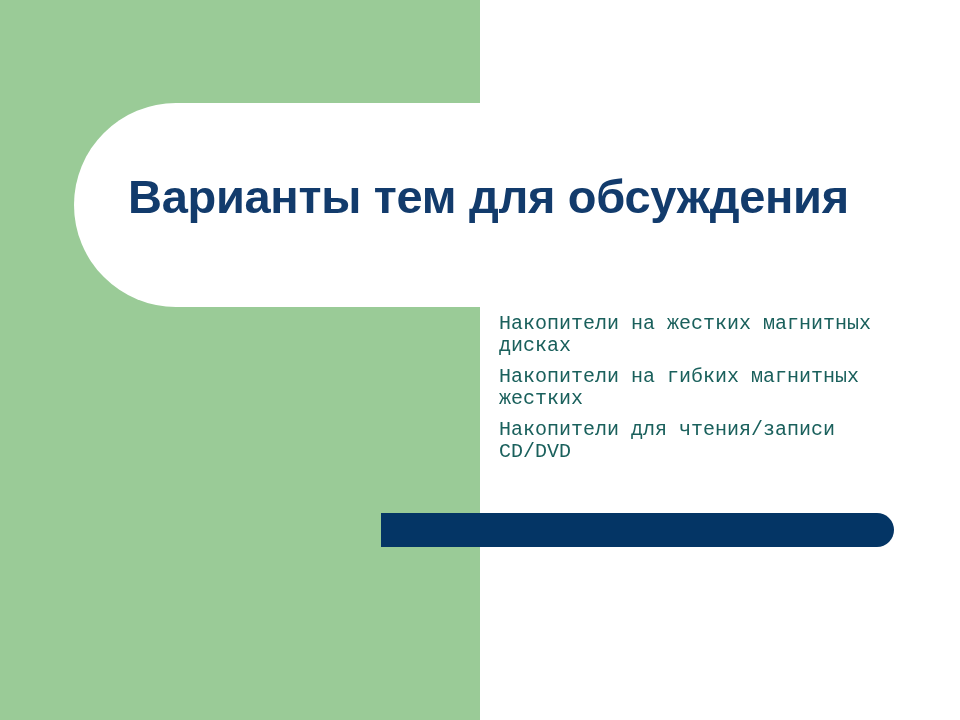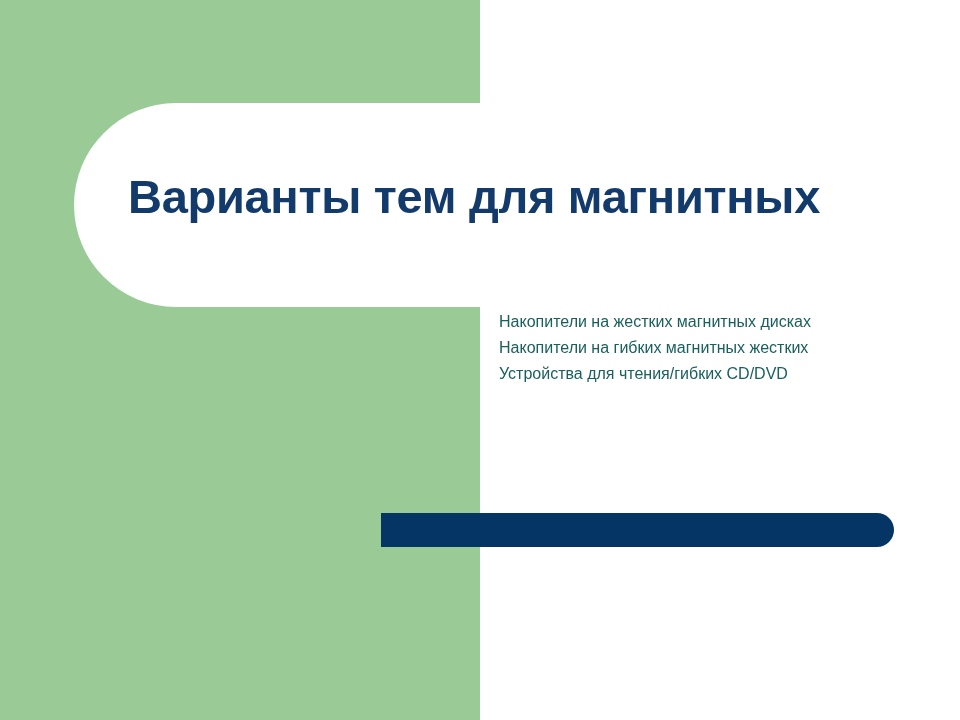--- a/index.html
+++ b/index.html
@@ -57,22 +57,22 @@
     left: 499px;
     top: 313px;
     width: 400px;
     margin: 0;
     padding: 0;
     list-style: none;
   }
   #body-list li {
     margin: 0 0 8px 0;
     padding: 0;
-    font-family: Liberation Sans, sans-serif;
-    font-size: 16px;
+    font-family: Liberation Mono, monospace;
+    font-size: 20px;
     line-height: 1.12;
     color: #1a605c;
   }
   #body-list li:last-child {
     margin-bottom: 0;
   }
   
   #accent-bar {
     position: absolute;
     left: 381px;
@@ -88,23 +88,23 @@
 </style>
 </head>
 <body>
 
 <div id="slide">
 
   <div id="green-panel"></div>
 
   <div id="title-plate"></div>
 
-  <h1 id="slide-title">Варианты тем для магнитных</h1>
+  <h1 id="slide-title">Варианты тем для обсуждения</h1>
 
   <ul id="body-list">
     <li>Накопители на жестких магнитных дисках</li>
     <li>Накопители на гибких магнитных жестких</li>
-    <li>Устройства для чтения/гибких CD/DVD</li>
+    <li>Накопители для чтения/записи CD/DVD</li>
   </ul>
 
   <div id="accent-bar"></div>
 
 </div>
 
 </body></html>

